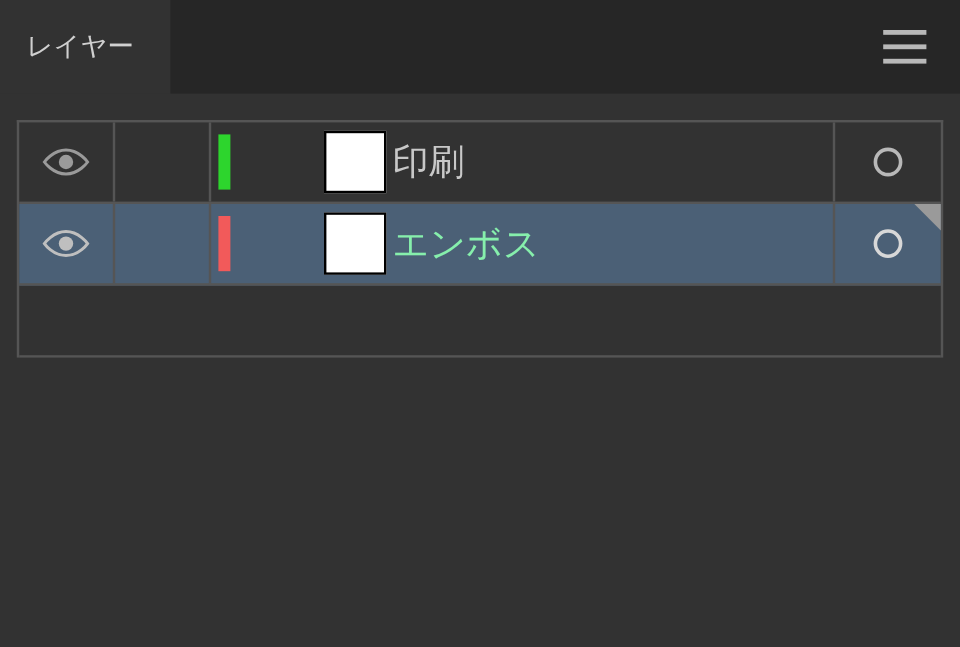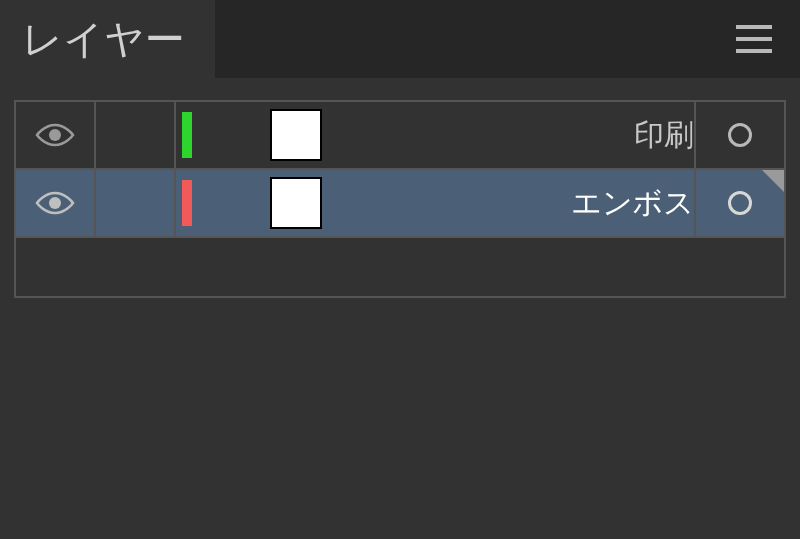--- a/index.html
+++ b/index.html
@@ -22,21 +22,21 @@
       flex-direction: column;
     }
     .panel-header {
       height: 78px;
       display: flex;
       align-items: flex-start;
     }
     .tab {
       background: #323232;
       padding: 18px 30px 18px 22px;
-      font-size: 40px;
+      font-size: 22px;
       color: #d0d0d0;
       height: 78px;
       display: flex;
       align-items: center;
     }
     .tab-rest {
       flex: 1;
       background: #262626;
       height: 78px;
       position: relative;
@@ -72,21 +72,21 @@
       height: 68px;
       display: flex;
       align-items: center;
       border-bottom: 2px solid #555;
       position: relative;
     }
     .layer-row.selected {
       background: #4b6076;
     }
     .layer-row.selected .layer-name {
-      color: #ffffff;
+      color: #86efac;
     }
     .selected-corner {
       position: absolute;
       top: 0;
       right: 0;
       width: 0;
       height: 0;
       border-style: solid;
       border-width: 0 22px 22px 0;
       border-color: transparent #9a9a9a transparent transparent;
@@ -114,22 +114,21 @@
     .color-strip {
       width: 10px;
       height: 46px;
     }
     .col-main {
       flex: 1;
       height: 100%;
       display: flex;
       align-items: center;
       padding-left: 72px;
-      gap: 20px;
-      justify-content: space-between;
+      gap: 5px;
     }
     .thumbnail {
       width: 52px;
       height: 52px;
       background: #ffffff;
       border: 2px solid #000;
     }
     .layer-name {
       font-size: 30px;
       color: #c8c8c8;

